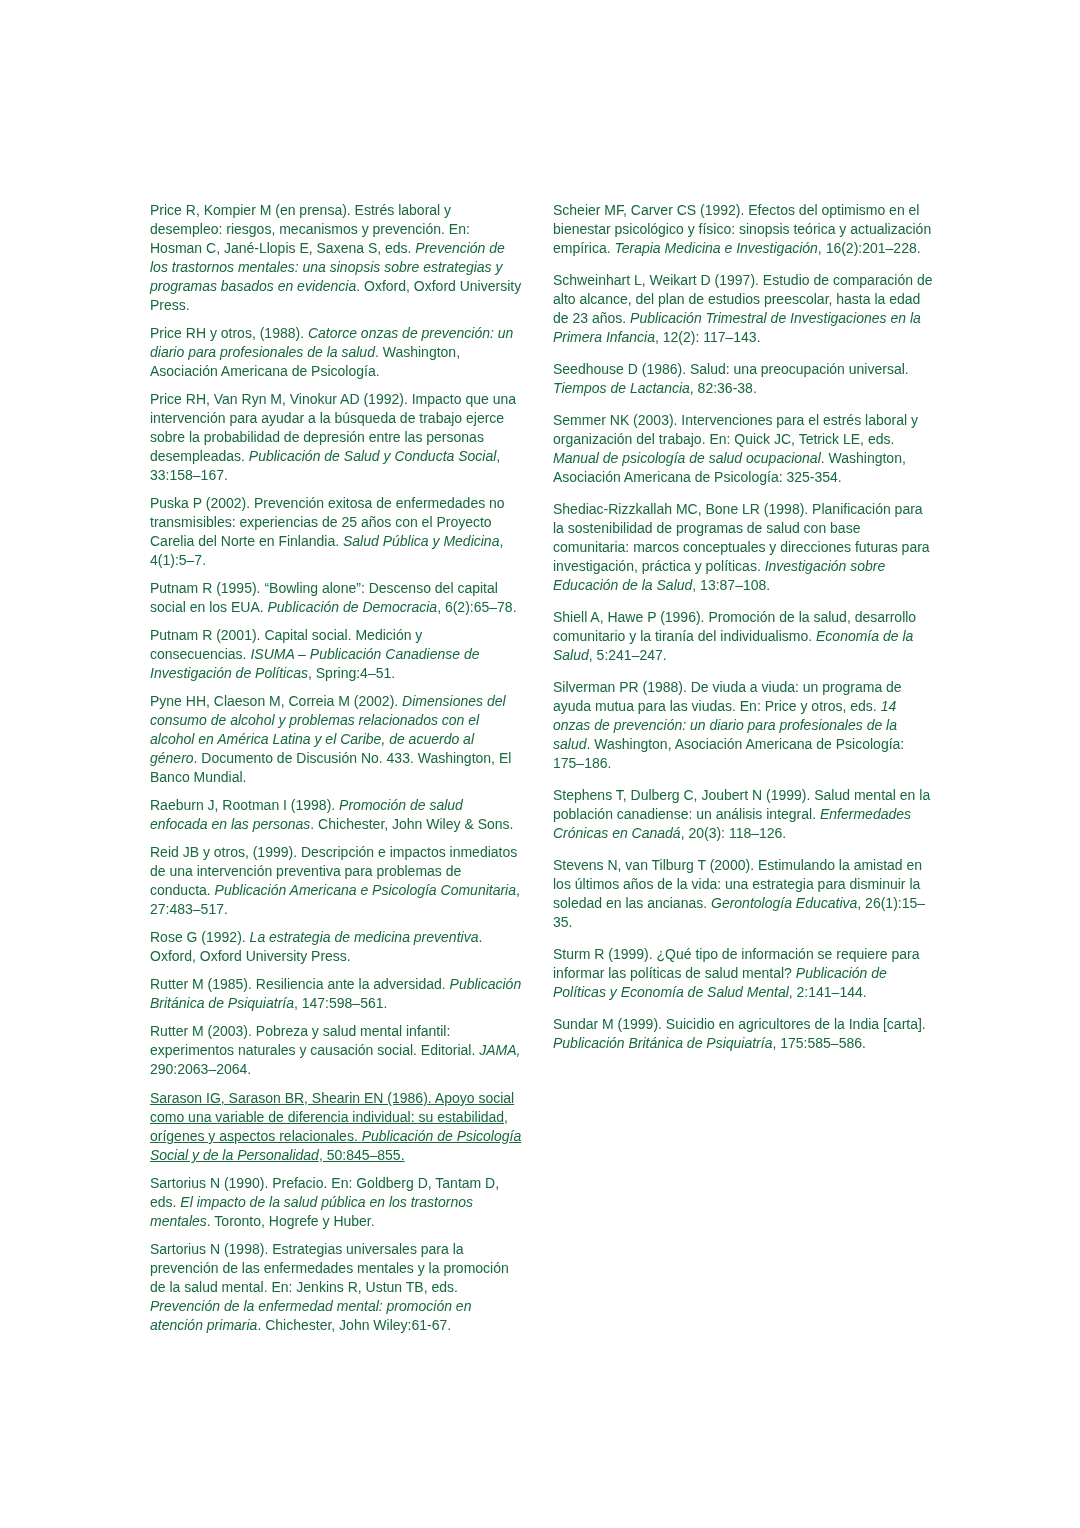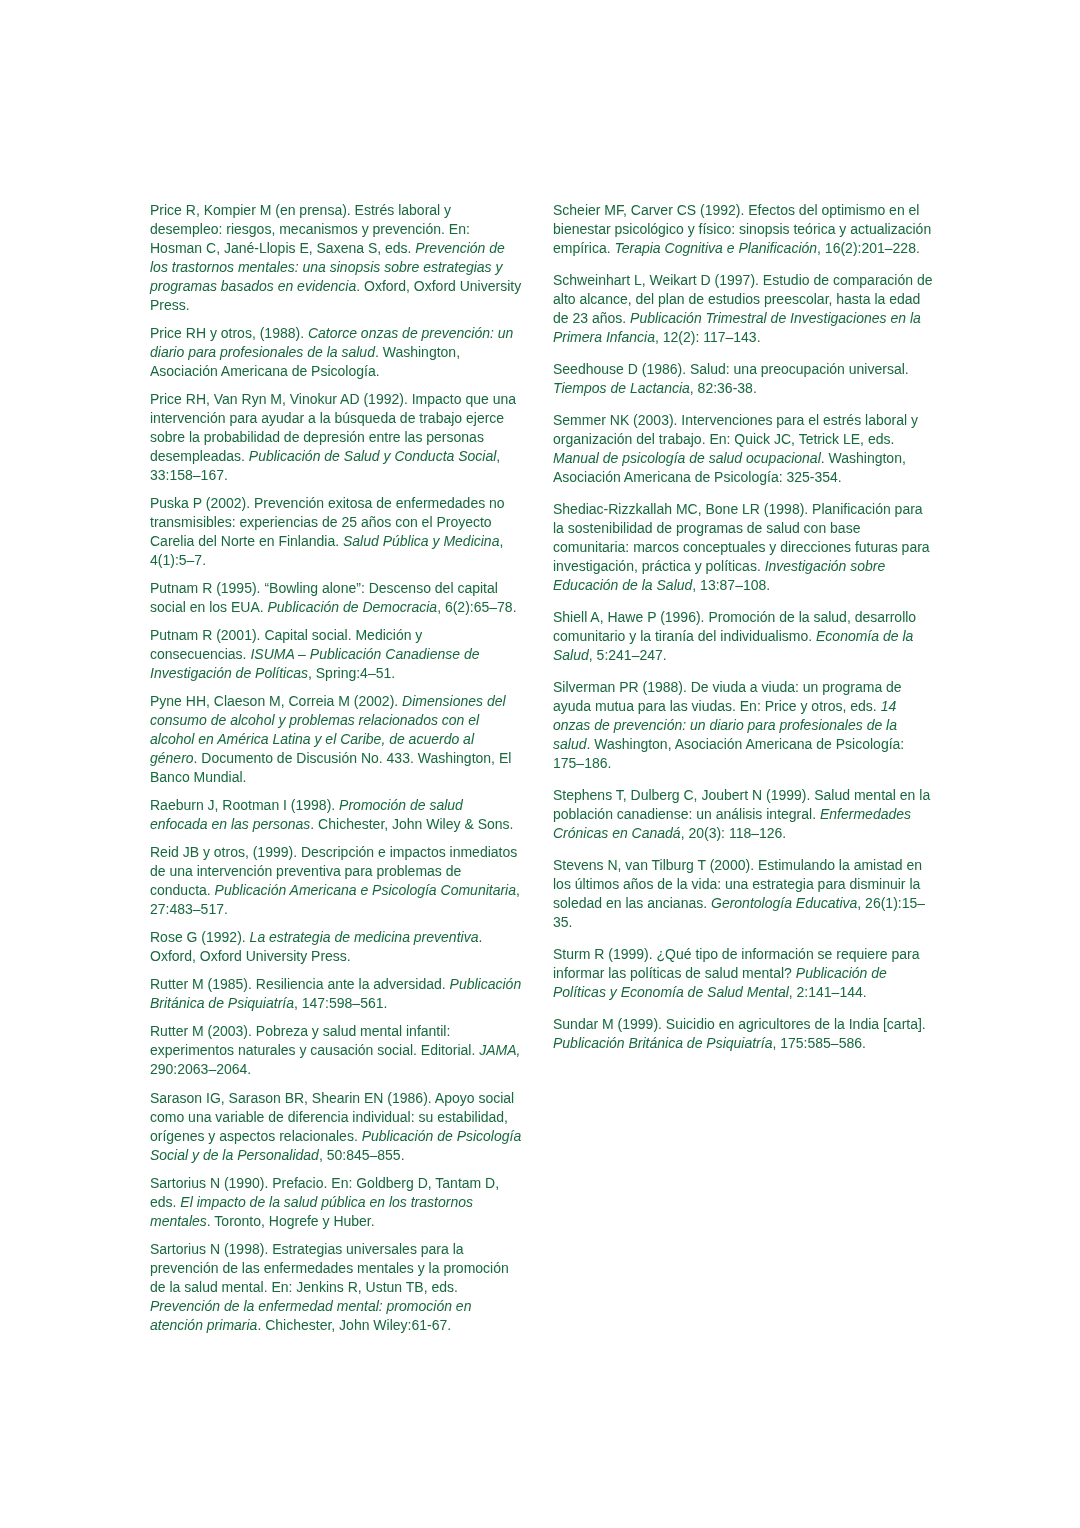--- a/index.html
+++ b/index.html
@@ -20,21 +20,21 @@
     top: 201px;
     font-size: 14px;
     line-height: 19px;
     color: #17693e;
     text-align: left;
   }
   .col-left  { left: 150px; width: 372px; }
   .col-right { left: 553px; width: 380px; }
   .ref { margin: 0 0 9px 0; }
   .col-right .ref { margin-bottom: 13px; }
-  .ref.gap-before { margin-top: 10px; }
+  .ref.gap-before { margin-top: 10px; text-decoration: underline; }
   .ref em { font-style: italic; }
 </style>
 </head>
 <body>
 
 <div class="page">
   <div class="col col-left">
       <p class="ref"><span>Price R, Kompier M (en prensa). Estrés laboral y desempleo: riesgos, mecanismos y prevención. En: Hosman C, Jané-Llopis E, Saxena S, eds. </span><em>Prevención de los trastornos mentales: una sinopsis sobre estrategias y programas basados en evidencia</em><span>. Oxford, Oxford University Press.</span></p>
       <p class="ref"><span>Price RH y otros, (1988). </span><em>Catorce onzas de prevención: un diario para profesionales de la salud</em><span>. Washington, Asociación Americana de Psicología.</span></p>
       <p class="ref"><span>Price RH, Van Ryn M, Vinokur AD (1992). Impacto que una intervención para ayudar a la búsqueda de trabajo ejerce sobre la probabilidad de depresión entre las personas desempleadas. </span><em>Publicación de Salud y Conducta Social</em><span>, 33:158–167.</span></p>
@@ -45,21 +45,21 @@
       <p class="ref"><span>Raeburn J, Rootman I (1998). </span><em>Promoción de salud enfocada en las personas</em><span>. Chichester, John Wiley &amp; Sons.</span></p>
       <p class="ref"><span>Reid JB y otros, (1999). Descripción e impactos inmediatos de una intervención preventiva para problemas de conducta. </span><em>Publicación Americana e Psicología Comunitaria</em><span>, 27:483–517.</span></p>
       <p class="ref"><span>Rose G (1992). </span><em>La estrategia de medicina preventiva</em><span>. Oxford, Oxford University Press.</span></p>
       <p class="ref"><span>Rutter M (1985). Resiliencia ante la adversidad. </span><em>Publicación Británica de Psiquiatría</em><span>, 147:598–561.</span></p>
       <p class="ref"><span>Rutter M (2003). Pobreza y salud mental infantil: experimentos naturales y causación social. Editorial. </span><em>JAMA,</em><span> 290:2063–2064.</span></p>
       <p class="ref gap-before"><span>Sarason IG, Sarason BR, Shearin EN (1986). Apoyo social como una variable de diferencia individual: su estabilidad, orígenes y aspectos relacionales. </span><em>Publicación de Psicología Social y de la Personalidad</em><span>, 50:845–855.</span></p>
       <p class="ref"><span>Sartorius N (1990). Prefacio. En: Goldberg D, Tantam D, eds. </span><em>El impacto de la salud pública en los trastornos mentales</em><span>. Toronto, Hogrefe y Huber.</span></p>
       <p class="ref"><span>Sartorius N (1998). Estrategias universales para la prevención de las enfermedades mentales y la promoción de la salud mental. En: Jenkins R, Ustun TB, eds. </span><em>Prevención de la enfermedad mental: promoción en atención primaria</em><span>. Chichester, John Wiley:61-67.</span></p>
     </div>
   <div class="col col-right">
-      <p class="ref"><span>Scheier MF, Carver CS (1992). Efectos del optimismo en el bienestar psicológico y físico: sinopsis teórica y actualización empírica. </span><em>Terapia Cognitiva e Planificación</em><span>, 16(2):201–228.</span></p>
+      <p class="ref"><span>Scheier MF, Carver CS (1992). Efectos del optimismo en el bienestar psicológico y físico: sinopsis teórica y actualización empírica. </span><em>Terapia Medicina e Investigación</em><span>, 16(2):201–228.</span></p>
       <p class="ref"><span>Schweinhart L, Weikart D (1997). Estudio de comparación de alto alcance, del plan de estudios preescolar, hasta la edad de 23 años. </span><em>Publicación Trimestral de Investigaciones en la Primera Infancia</em><span>, 12(2): 117–143.</span></p>
       <p class="ref"><span>Seedhouse D (1986). Salud: una preocupación universal. </span><em>Tiempos de Lactancia</em><span>, 82:36-38.</span></p>
       <p class="ref"><span>Semmer NK (2003). Intervenciones para el estrés laboral y organización del trabajo. En: Quick JC, Tetrick LE, eds. </span><em>Manual de psicología de salud ocupacional</em><span>. Washington, Asociación Americana de Psicología: 325-354.</span></p>
       <p class="ref"><span>Shediac-Rizzkallah MC, Bone LR (1998). Planificación para la sostenibilidad de programas de salud con base comunitaria: marcos conceptuales y direcciones futuras para investigación, práctica y políticas. </span><em>Investigación sobre Educación de la Salud</em><span>, 13:87–108.</span></p>
       <p class="ref"><span>Shiell A, Hawe P (1996). Promoción de la salud, desarrollo comunitario y la tiranía del individualismo. </span><em>Economía de la Salud</em><span>, 5:241–247.</span></p>
       <p class="ref"><span>Silverman PR (1988). De viuda a viuda: un programa de ayuda mutua para las viudas. En: Price y otros, eds. </span><em>14 onzas de prevención: un diario para profesionales de la salud</em><span>. Washington, Asociación Americana de Psicología: 175–186.</span></p>
       <p class="ref"><span>Stephens T, Dulberg C, Joubert N (1999). Salud mental en la población canadiense: un análisis integral. </span><em>Enfermedades Crónicas en Canadá</em><span>, 20(3): 118–126.</span></p>
       <p class="ref"><span>Stevens N, van Tilburg T (2000). Estimulando la amistad en los últimos años de la vida: una estrategia para disminuir la soledad en las ancianas. </span><em>Gerontología Educativa</em><span>, 26(1):15–35.</span></p>
       <p class="ref"><span>Sturm R (1999). ¿Qué tipo de información se requiere para informar las políticas de salud mental? </span><em>Publicación de Políticas y Economía de Salud Mental</em><span>, 2:141–144.</span></p>
       <p class="ref"><span>Sundar M (1999). Suicidio en agricultores de la India [carta]. </span><em>Publicación Británica de Psiquiatría</em><span>, 175:585–586.</span></p>

